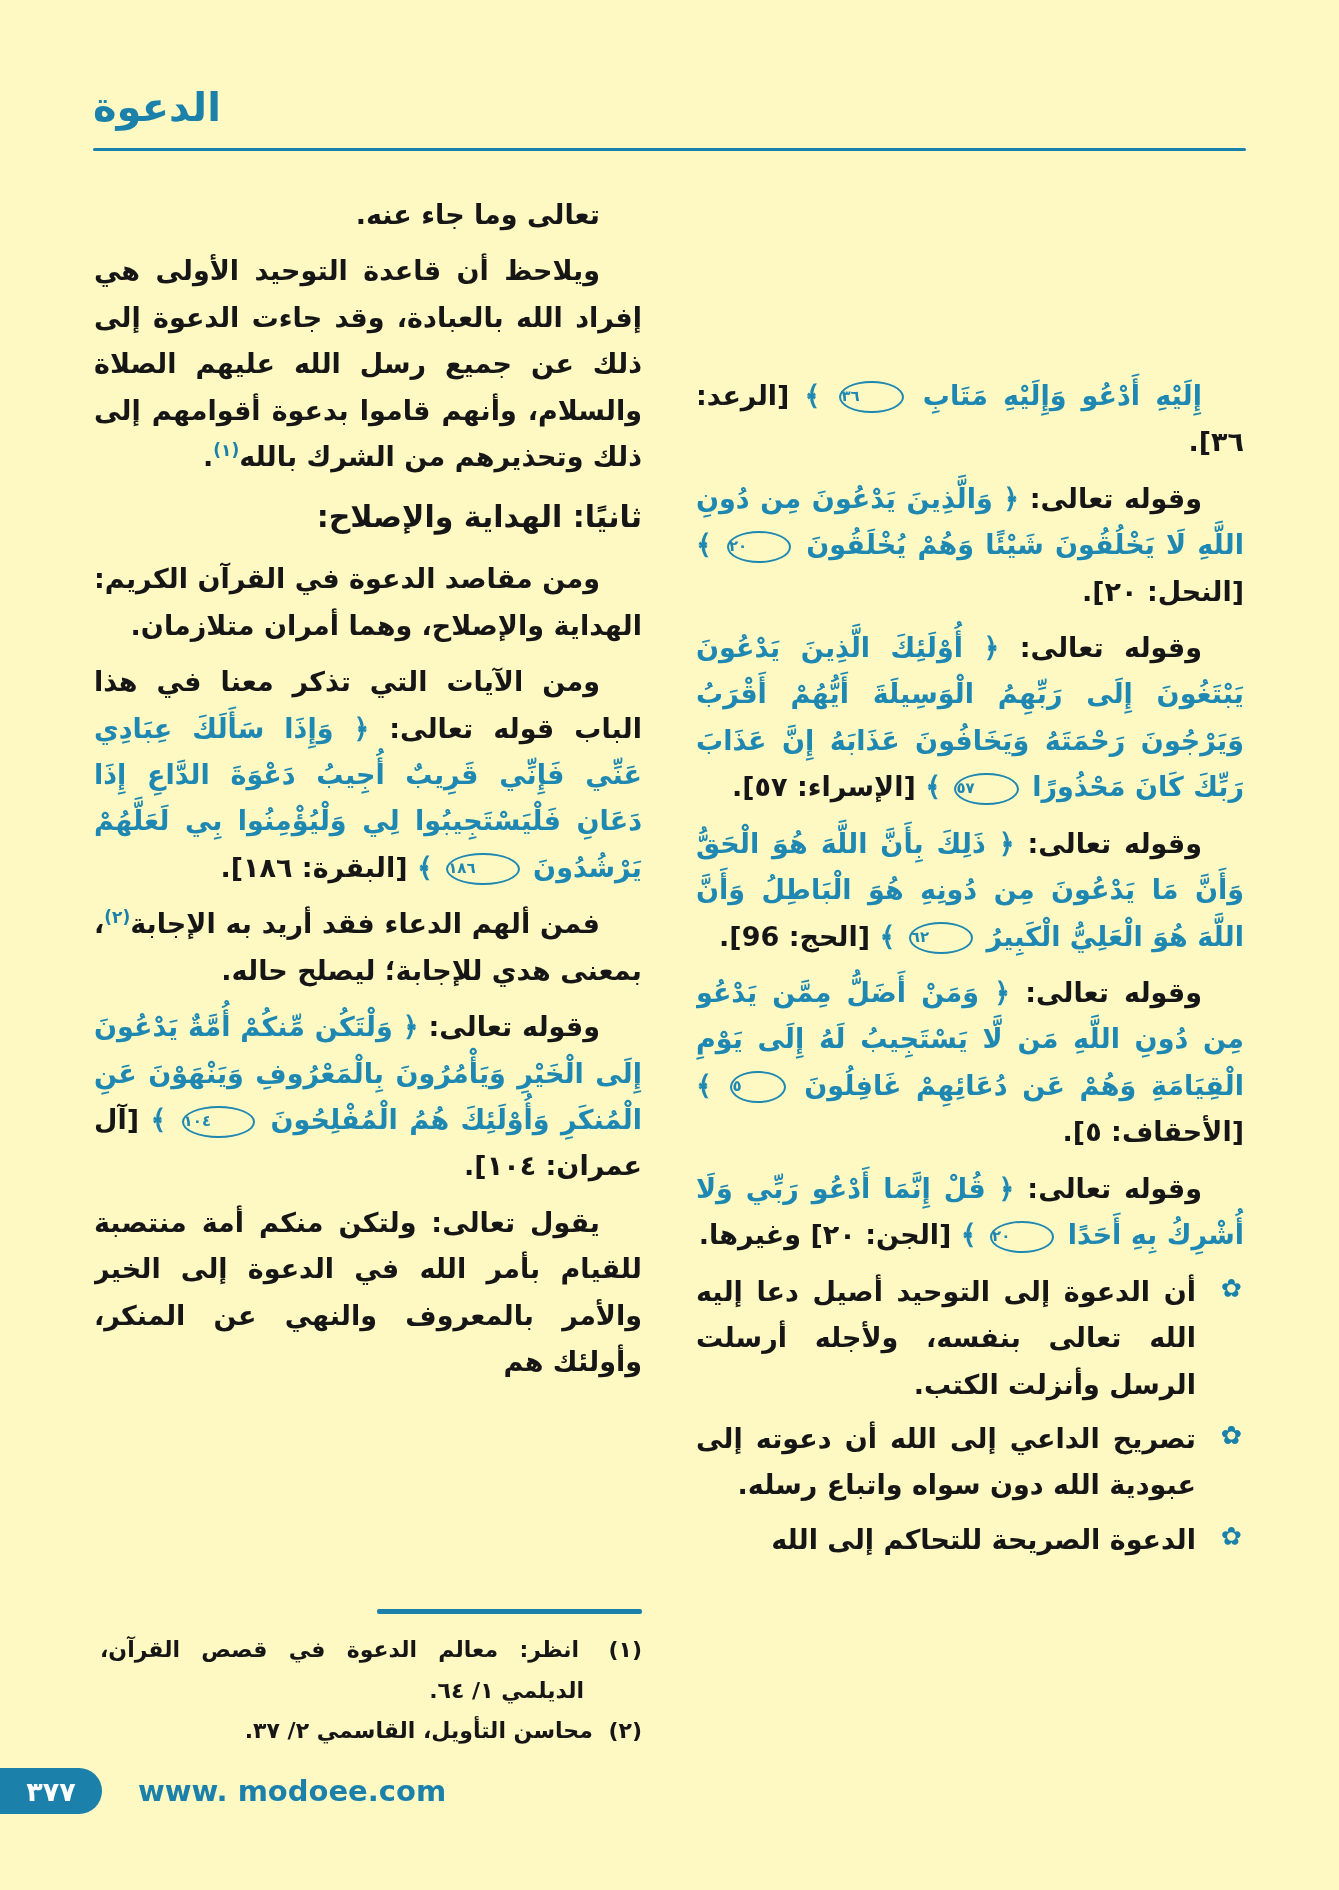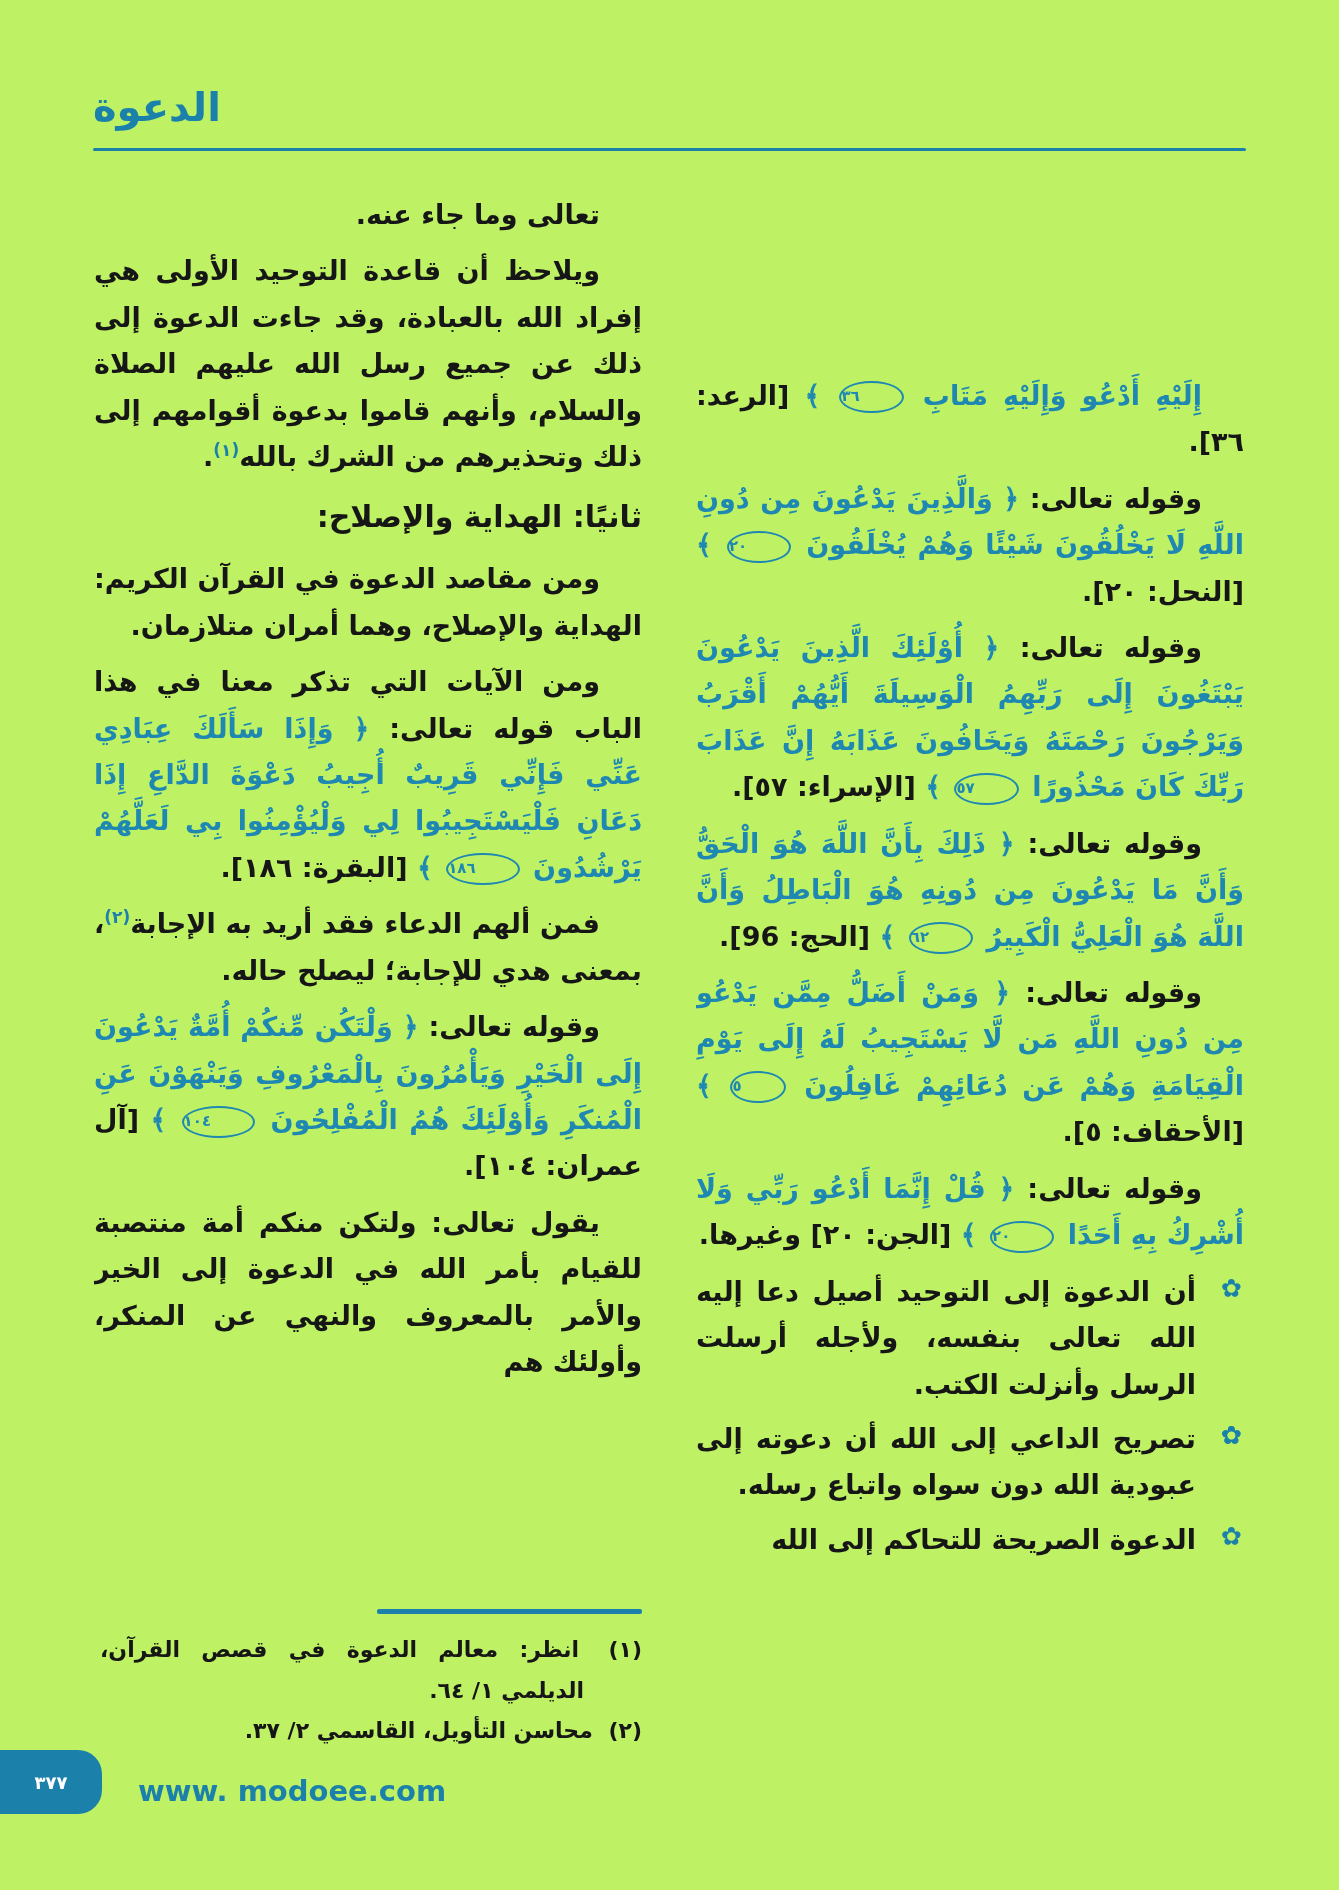--- a/index.html
+++ b/index.html
@@ -1,19 +1,19 @@
 <!DOCTYPE html>
 <html dir="rtl" lang="ar"><head>
 <meta charset="utf-8">
 <style>
   * { margin:0; padding:0; box-sizing:border-box; }
   :root { --accent:#1b81ab; --quran:#1e88b2; --ink:#161616; }
   body { background:#ffffff; }
   .page {
-    position:relative; width:1339px; height:1890px; background:#bef264;
+    position:relative; width:1339px; height:1890px; background:#fef9c3;
     overflow:hidden; direction:rtl; color:var(--ink);
     font-family:"DejaVu Sans", sans-serif;
   }
   .header-title {
     position:absolute; top:84px; left:93px; font-size:40px; font-weight:700;
     color:var(--accent);
   }
   .header-rule {
     position:absolute; top:148px; left:93px; width:1153px; height:3px;
     background:var(--accent); border-radius:2px;
@@ -42,24 +42,24 @@
   }
   .seg-fnref { color:var(--accent); font-size:17px; vertical-align:super; line-height:0; }
   .footnotes { margin-top:auto; padding-top:12px; }
   .fn-rule { width:265px; height:5px; background:var(--accent); margin-bottom:16px; border-radius:2px; }
   .fn-item {
     font-size:22px; font-weight:700; line-height:1.85; text-align:justify;
     padding-right:58px; text-indent:-58px; color:var(--ink);margin-left:6px;
   }
   .fn-num { margin-left:8px; }
   .page-pill {
-    position:absolute; left:0; bottom:76px; width:102px; height:64px;
+    position:absolute; left:0; bottom:76px; width:102px; height:46px;
     background:var(--accent); border-radius:0 24px 24px 0;
     display:flex; align-items:center; justify-content:center;
-    color:#ffffff; font-size:18px; font-weight:700;
+    color:#ffffff; font-size:27px; font-weight:700;
   }
   .website {
     position:absolute; left:138px; bottom:82px; color:var(--accent);
     font-size:29px; font-weight:700; direction:ltr;
   }
 </style>
 </head>
 <body>
 
 <div class="page">

